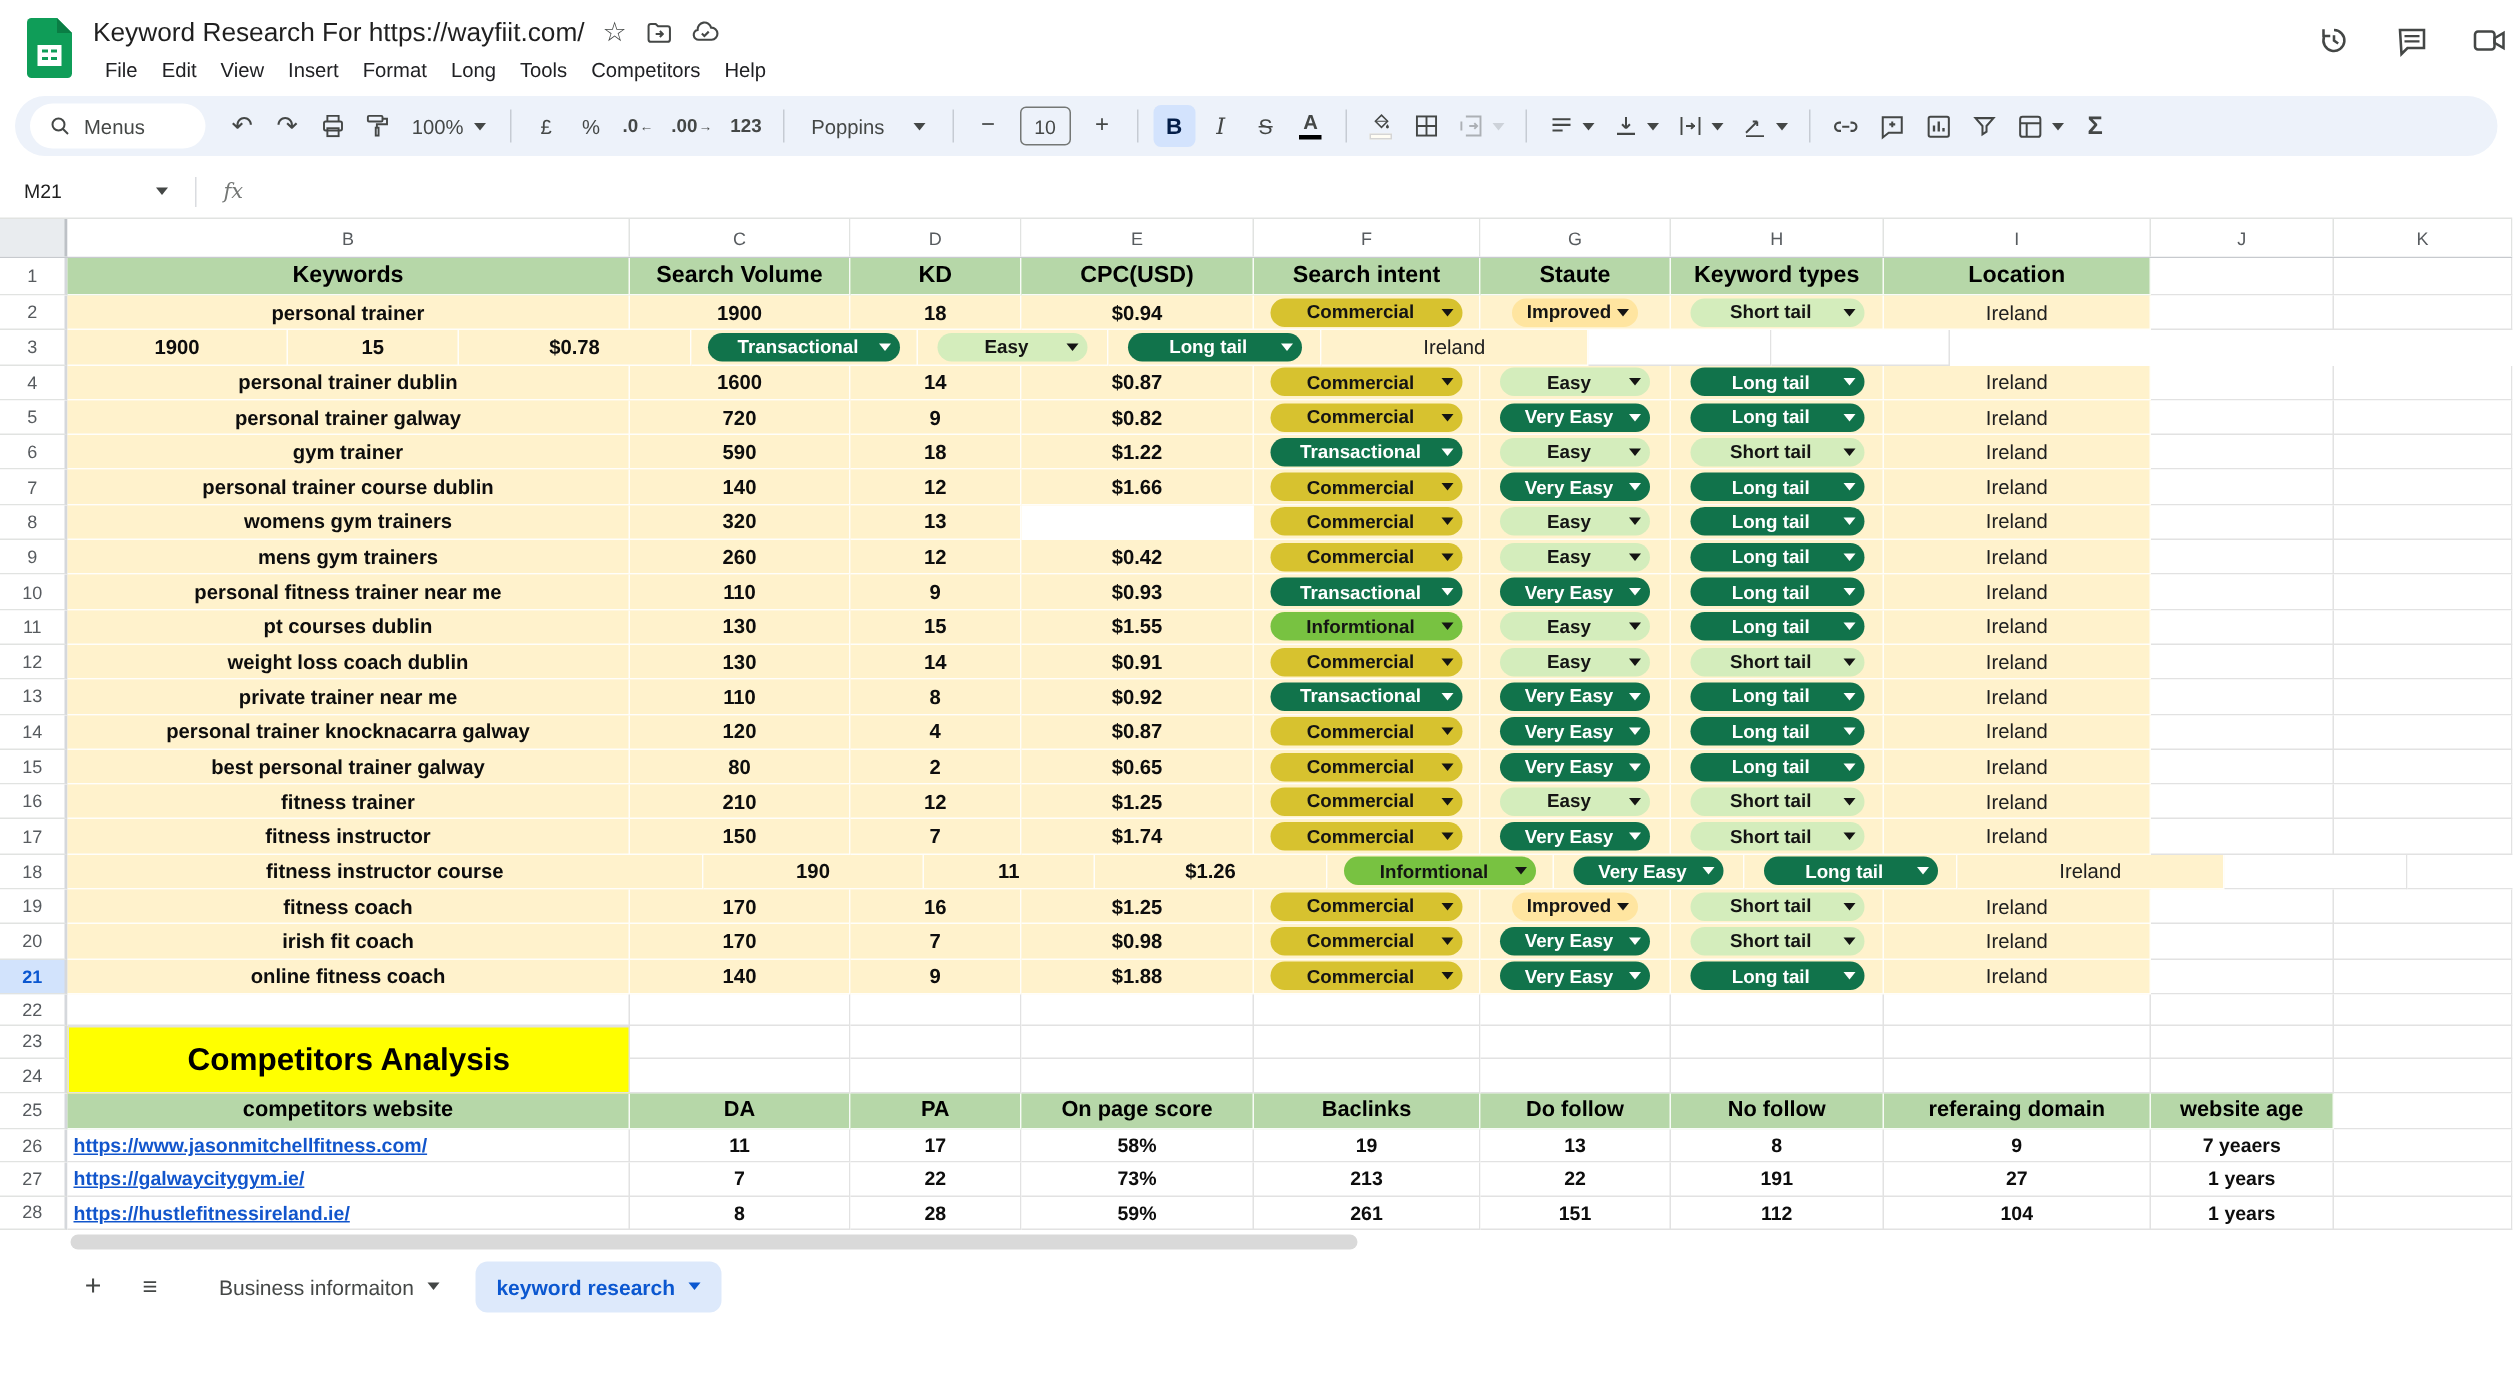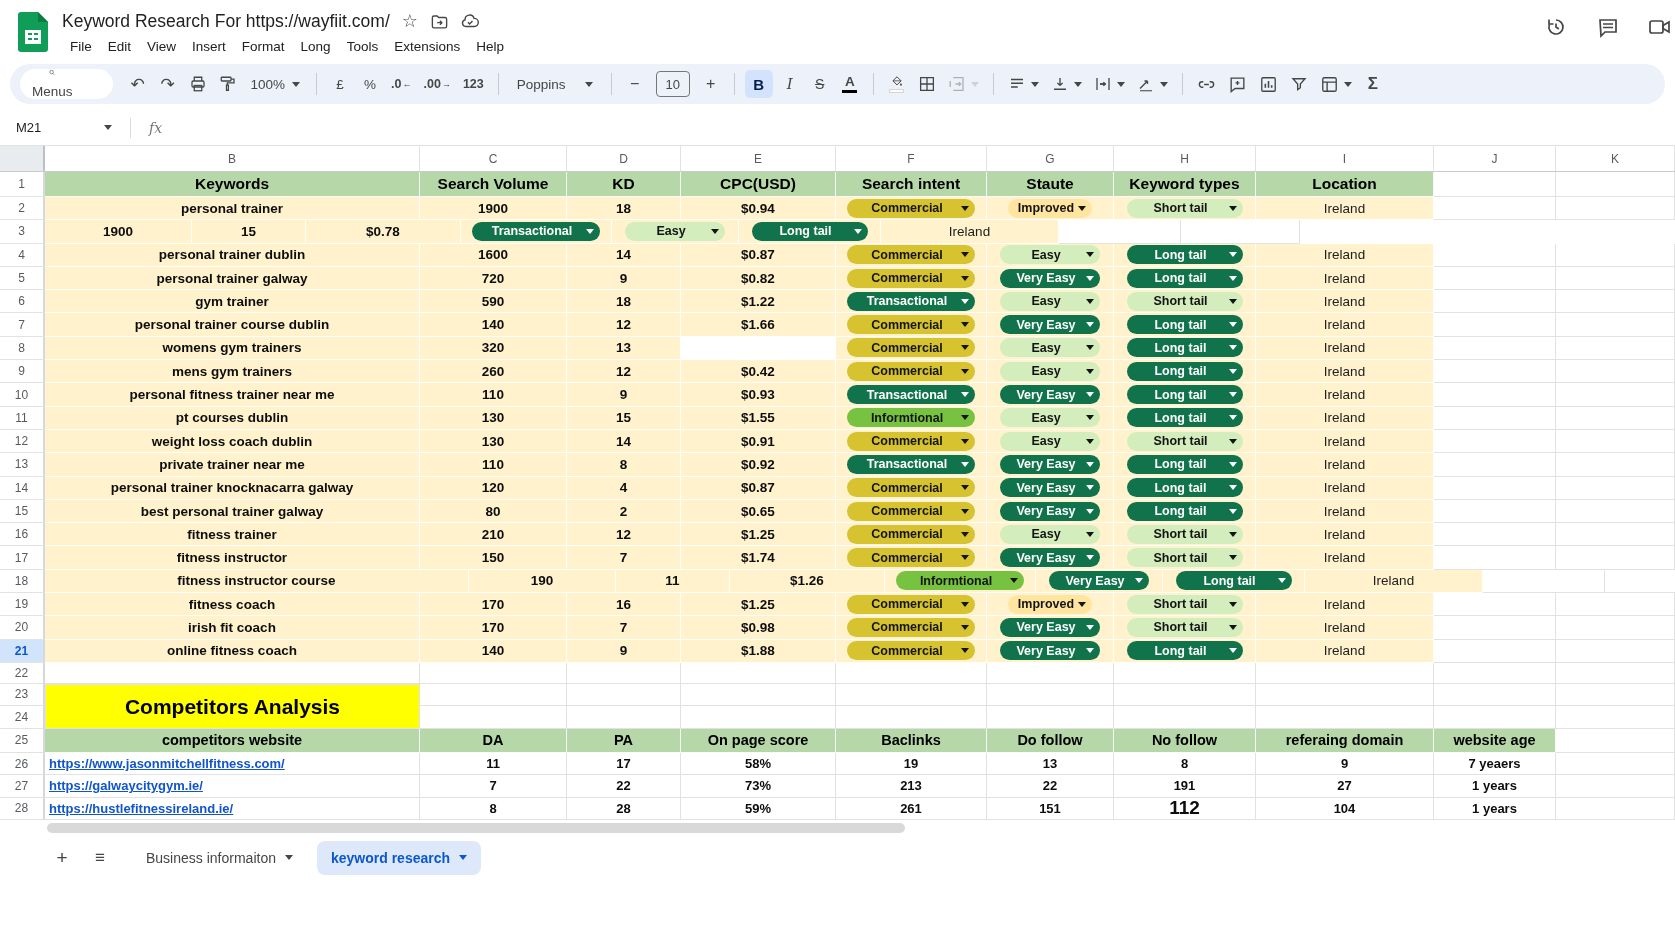--- a/index.html
+++ b/index.html
@@ -15,21 +15,21 @@
   .t-ico{width:20px;height:20px;display:flex;align-items:center;justify-content:center;color:#444746;}
   .menurow{display:flex;margin-top:2px;}
   .menu-item{font-size:13.5px;color:#202124;padding:3px 8px;border-radius:5px;cursor:pointer;}
   .top-right{position:absolute;right:0;top:14px;display:flex;gap:26px;align-items:center;overflow:hidden;width:160px;justify-content:flex-end;padding-right:2px;}
   .top-right .t-ico{width:26px;height:26px;}
   
   .toolbar-wrap{height:46px;padding:0 10px;box-sizing:border-box;}
   .toolbar{background:#edf2fa;border-radius:22px;height:40px;display:flex;align-items:center;padding:0 10px;gap:4px;}
   .tb{height:28px;min-width:26px;border-radius:5px;display:flex;align-items:center;justify-content:center;color:#444746;font-size:13.5px;padding:0 4px;box-sizing:border-box;cursor:pointer;}
   .tb svg{display:block;}
-  .menus-pill{background:#fff;border-radius:18px;height:30px;display:flex;align-items:center;gap:8px;padding:0 40px 0 12px;margin-right:8px;font-size:13.5px;color:#444746;cursor:pointer;flex-direction:column;}
+  .menus-pill{background:#fff;border-radius:18px;height:30px;display:flex;align-items:center;gap:8px;padding:0 40px 0 12px;margin-right:8px;font-size:13.5px;color:#444746;cursor:pointer;}
   .divider{width:1px;height:22px;background:#c6cbd3;margin:0 6px;flex:none;}
   .caret{width:0;height:0;border-left:4px solid transparent;border-right:4px solid transparent;border-top:5px solid #444746;display:inline-block;margin-left:5px;}
   .zoombox{display:flex;align-items:center;gap:2px;padding:0 6px;}
   .fontbox{width:92px;justify-content:space-between;padding:0 8px;}
   .sizebox{width:32px;height:24px;border:1px solid #747775;border-radius:4px;display:flex;align-items:center;justify-content:center;font-size:13px;color:#444746;margin:0 4px;}
   .bold-btn{background:#d3e3fd;font-weight:bold;font-size:15px;color:#041e49;width:28px;}
   .italic-btn{font-family:"DejaVu Serif","Liberation Serif",serif;font-style:italic;font-size:15px;}
   .strike-btn{text-decoration:line-through;font-size:14px;}
   .a-color{display:flex;flex-direction:column;align-items:center;line-height:1;}
   .a-color .bar{width:15px;height:3.5px;background:#000;margin-top:1px;}
@@ -103,21 +103,21 @@
       </span>
     </div>
     <div class="menurow">
         <div class="menu-item">File</div>
         <div class="menu-item">Edit</div>
         <div class="menu-item">View</div>
         <div class="menu-item">Insert</div>
         <div class="menu-item">Format</div>
         <div class="menu-item">Long</div>
         <div class="menu-item">Tools</div>
-        <div class="menu-item">Extensions</div>
+        <div class="menu-item">Competitors</div>
         <div class="menu-item">Help</div>
       </div>
   </div>
   <div class="top-right">
     <span class="t-ico">
       <svg width="24" height="24" viewBox="0 0 24 24" fill="none" stroke="#444746" stroke-width="1.7">
           <path d="M12 5a7 7 0 1 1-6.7 4.8M5 4.5V9h4.5"></path>
           <path d="M12 8.5V12l2.8 2"></path>
         </svg>
     </span>
@@ -980,21 +980,21 @@
     <div class="grow" style="height: 22.3px;">
       <div class="rn">28</div>
       <div class="cell linkcell" style="width: 375px;">
         <span class="complink">https://hustlefitnessireland.ie/</span>
       </div>
       <div class="cell num" style="width: 147px; font-size: 13px;">8</div>
       <div class="cell num" style="width: 114px; font-size: 13px;">28</div>
       <div class="cell num" style="width: 155px; font-size: 13px;">59%</div>
       <div class="cell num" style="width: 151px; font-size: 13px;">261</div>
       <div class="cell num" style="width: 127px; font-size: 13px;">151</div>
-      <div class="cell num" style="width: 142px; font-size: 19px; text-align: right;">112</div>
+      <div class="cell num" style="width: 142px; font-size: 13px; text-align: right;">112</div>
       <div class="cell num" style="width: 178px; font-size: 13px;">104</div>
       <div class="cell num" style="width: 122px; font-size: 13px;">1 years</div>
       <div class="cell " style="width: 119px;"></div>
     </div>
     <div class="yellow-title">Competitors Analysis</div>
   </div>
 
 <div class="hscroll">
   <div class="hthumb"></div>
 </div>

